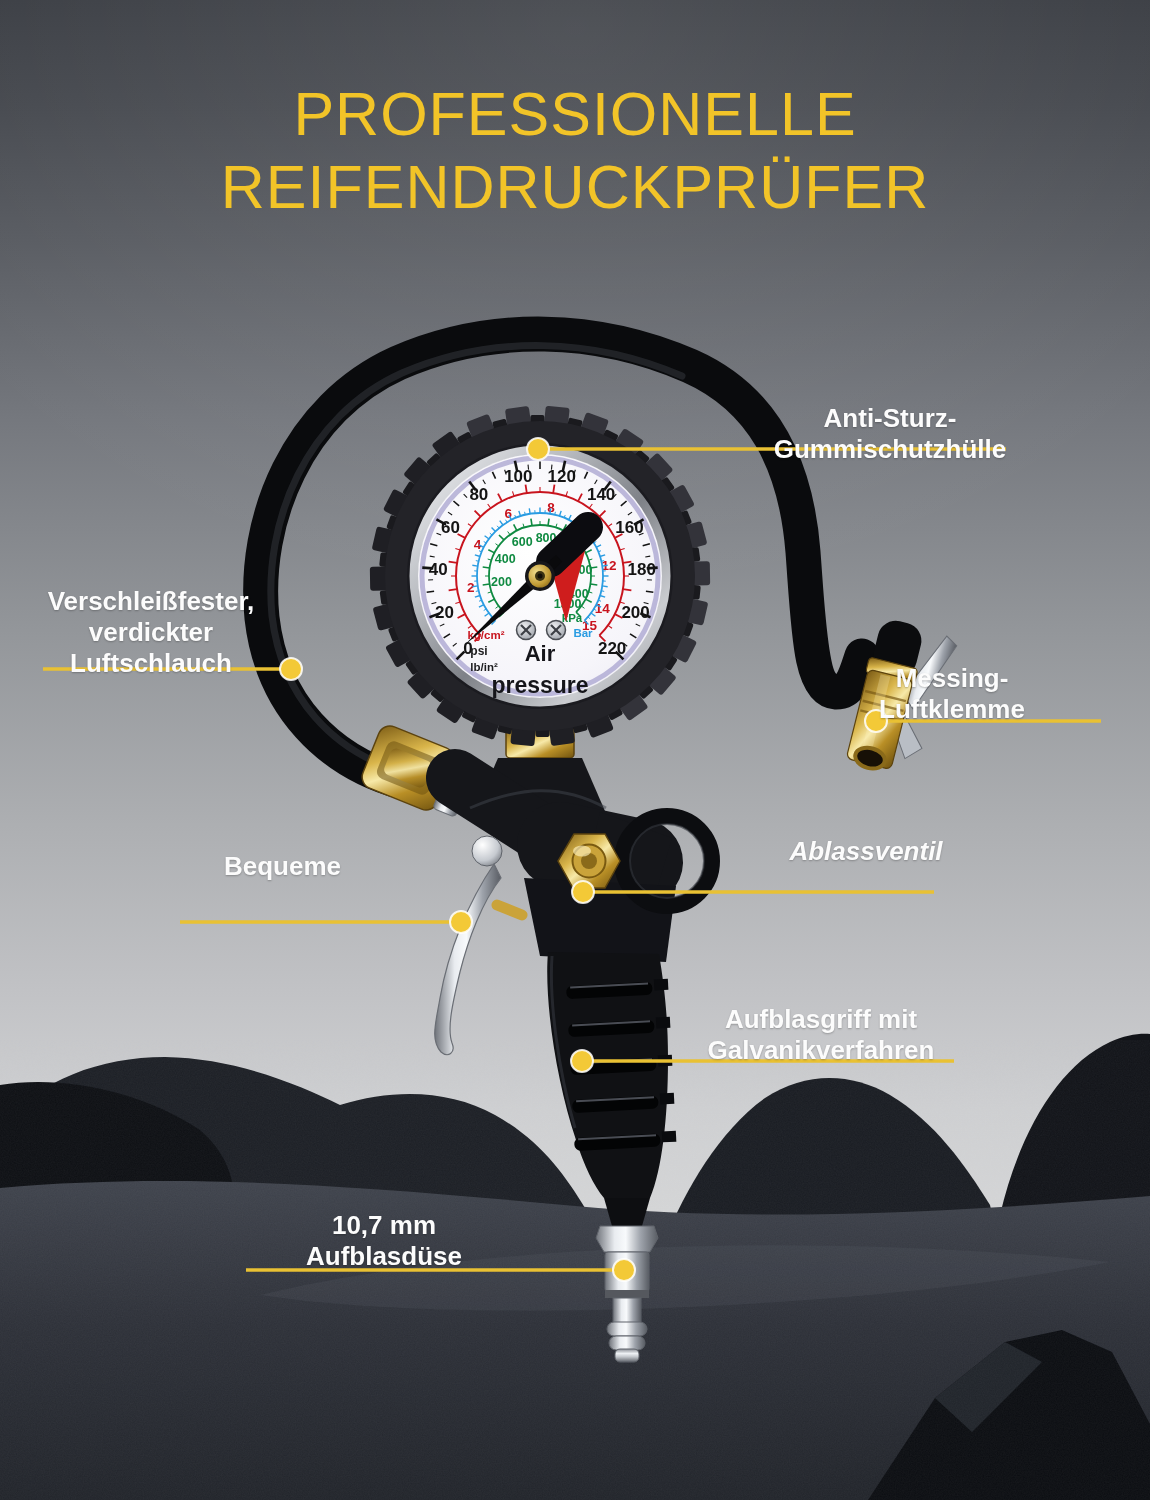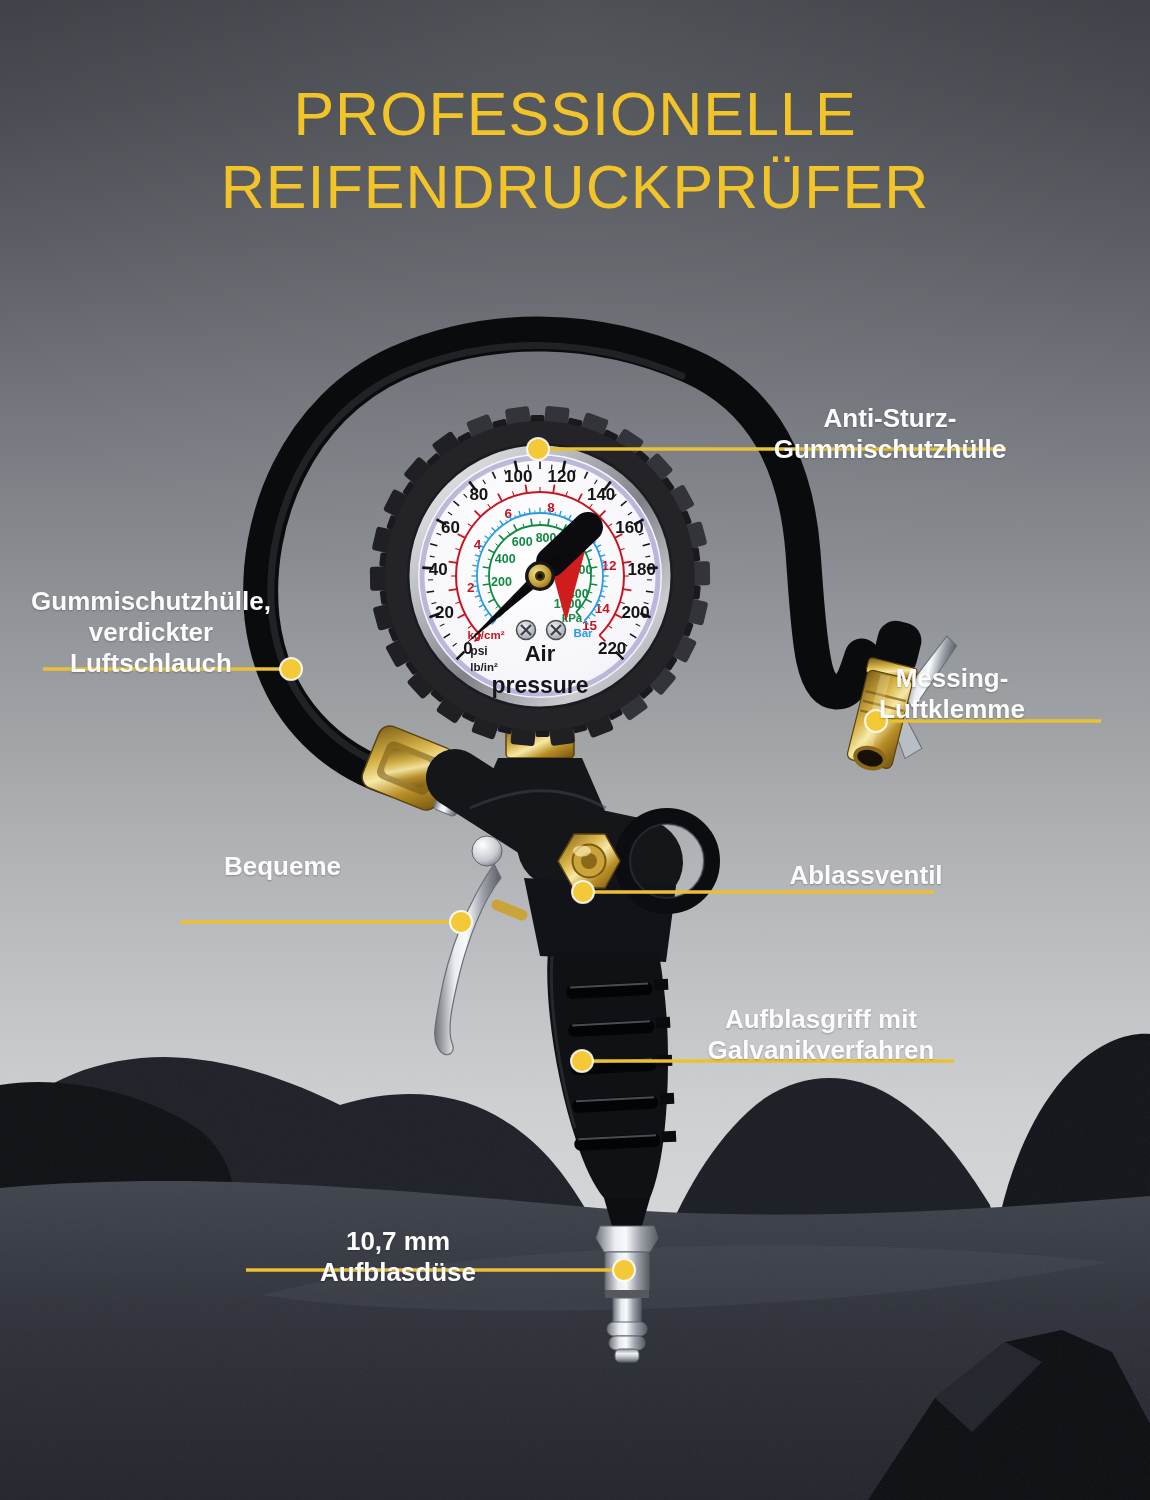--- a/index.html
+++ b/index.html
@@ -18,23 +18,23 @@
     color:#f2c428;
   }
   .callout{
     position:absolute;color:#fcfcfc;font-weight:bold;font-size:26px;line-height:31px;
     text-align:center;text-shadow:0 1px 2px rgba(0,0,0,0.25);
   }
   .co-cover{left:710px;top:384px;width:360px;margin-top:19px;}
   .co-hose{left:20px;top:586px;width:262px;}
   .co-clamp{left:812px;top:663px;width:280px;}
   .co-hand{left:95px;top:851px;width:375px;}
-  .co-valve{left:716px;top:860px;width:300px;}
+  .co-valve{left:716px;top:836px;width:300px;font-style:italic;}
   .co-grip{left:640px;top:1004px;width:362px;}
-  .co-nozzle{left:248px;top:1210px;width:300px;margin-top:16px;}
+  .co-nozzle{left:234px;top:1210px;width:300px;}
 </style>
 </head>
 <body>
 
 <div class="scene">
 
 <svg id="art" width="1150" height="1500" viewBox="0 0 1150 1500">
   <defs>
     <linearGradient id="chromeV" x1="0" y1="0" x2="1" y2="0">
       <stop offset="0" stop-color="#6f737a"></stop>
@@ -517,21 +517,21 @@
 <div class="title" style="color: rgb(242, 196, 40);">
   <div>PROFESSIONELLE</div>
   <div>REIFENDRUCKPRÜFER</div>
 </div>
 
 <div class="callout co-cover" style="color: rgb(252, 252, 252);">
   <div>Anti-Sturz-</div>
   <div>Gummischutzhülle</div>
 </div>
 <div class="callout co-hose" style="color: rgb(252, 252, 252);">
-  <div>Gummischutzhülle,</div>
+  <div>Verschleißfester,</div>
   <div>verdickter</div>
   <div>Luftschlauch</div>
 </div>
 <div class="callout co-clamp" style="color: rgb(252, 252, 252);">
   <div>Messing-</div>
   <div>Luftklemme</div>
 </div>
 <div class="callout co-hand" style="color: rgb(252, 252, 252);">
   <div>Bequeme</div>
 </div>

